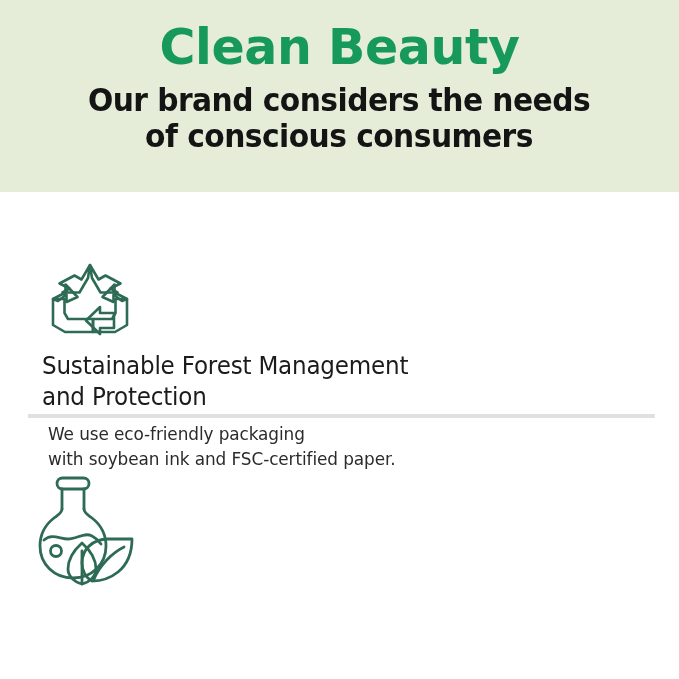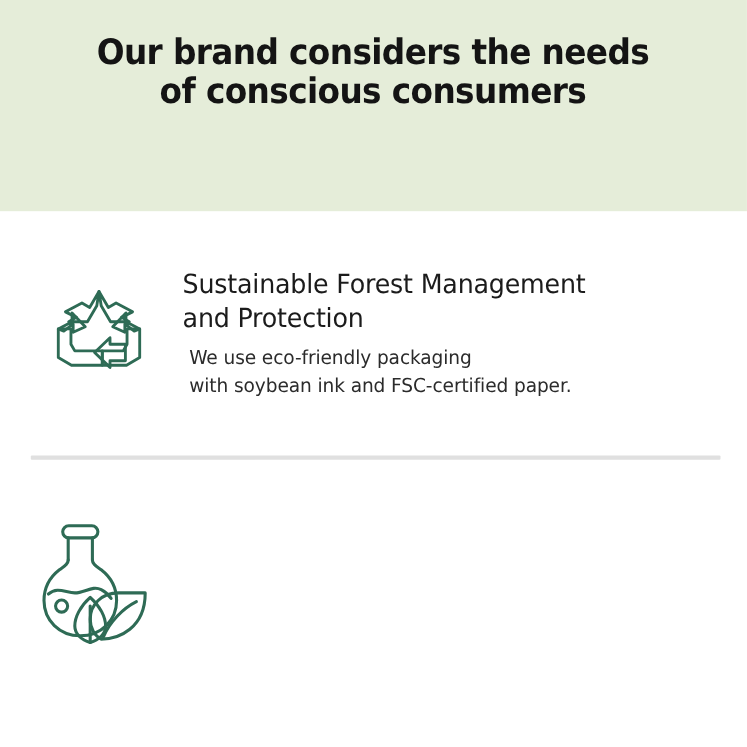--- a/index.html
+++ b/index.html
@@ -60,20 +60,21 @@
   .brand-subtitle .sub-line {
     display: block;
     white-space: nowrap;
   }
 
   
   .feature {
     position: absolute;
     display: flex;
     align-items: flex-start;
+    flex-direction: column;
   }
   .feature-1 { left: 28px; top: 243px; width: 640px; }
   .feature-2 { left: 28px; top: 466px; width: 640px; }
 
   .icon-wrap {
     flex: 0 0 auto;
     display: flex;
     align-items: flex-start;
     justify-content: center;
   }
@@ -124,20 +125,21 @@
   }
 
   .icon-svg { display: block; }
 </style>
 </head>
 <body>
 
 <div class="page">
 
   <div class="header-band">
+    <h1 class="brand-title">Clean Beauty</h1>
     <h2 class="brand-subtitle">
       <span class="sub-line">Our brand considers the needs</span>
       <span class="sub-line">of conscious consumers</span>
     </h2>
   </div>
 
   <div class="feature feature-1">
 
     <div class="icon-wrap icon-wrap-1">
       <svg class="icon-svg" width="100" height="100" viewBox="0 0 100 100" fill="none" stroke="#2e6b55" stroke-width="2.6" stroke-linejoin="round" stroke-linecap="round">

